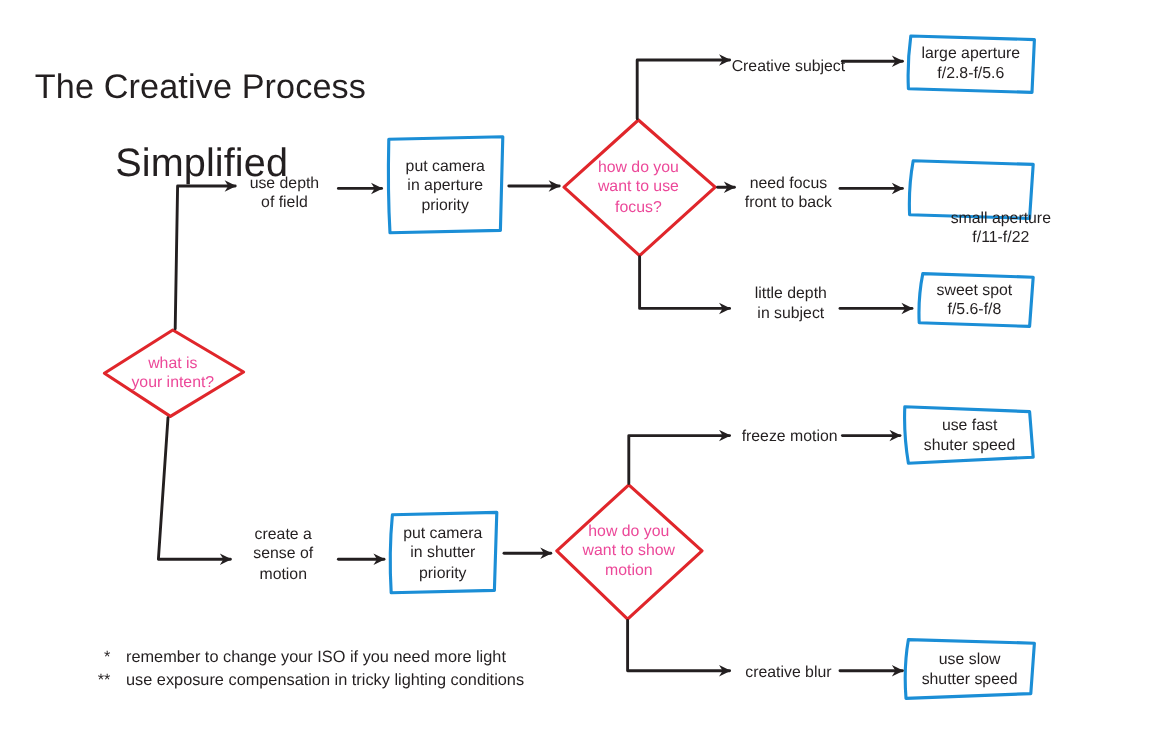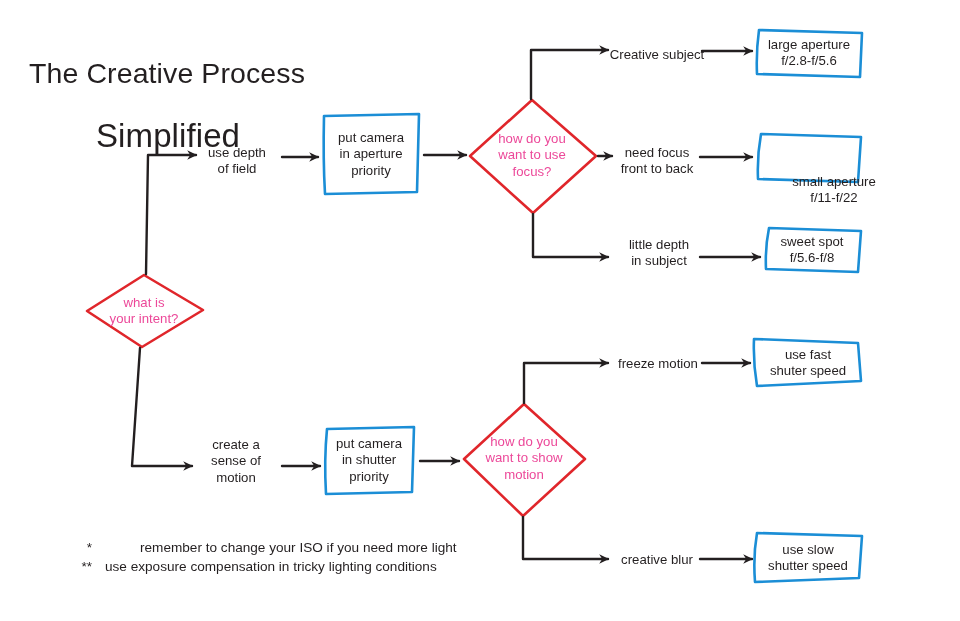--- a/index.html
+++ b/index.html
@@ -136,15 +136,15 @@
 motion</div>
 <div class="lbl ctr" style="left:657px;top:55px;width:96px;">Creative subject</div>
 <div class="lbl ctr" style="left:657px;top:161px;width:104px;">need focus
 front to back</div>
 <div class="lbl ctr" style="left:659px;top:253px;width:96px;">little depth
 in subject</div>
 <div class="lbl ctr" style="left:658px;top:364px;width:104px;">freeze motion</div>
 <div class="lbl ctr" style="left:657px;top:560px;width:96px;">creative blur</div>
 
 <div class="star" style="left:66px;top:540px;">*</div>
-<div class="foot" style="left:105px;top:540px;margin-left:35px;">remember to change your ISO if you need more light</div>
+<div class="foot" style="left:105px;top:540px;">remember to change your ISO if you need more light</div>
 <div class="star" style="left:66px;top:559px;">**</div>
 <div class="foot" style="left:105px;top:559px;">use exposure compensation in tricky lighting conditions</div>
 
 </body></html>

